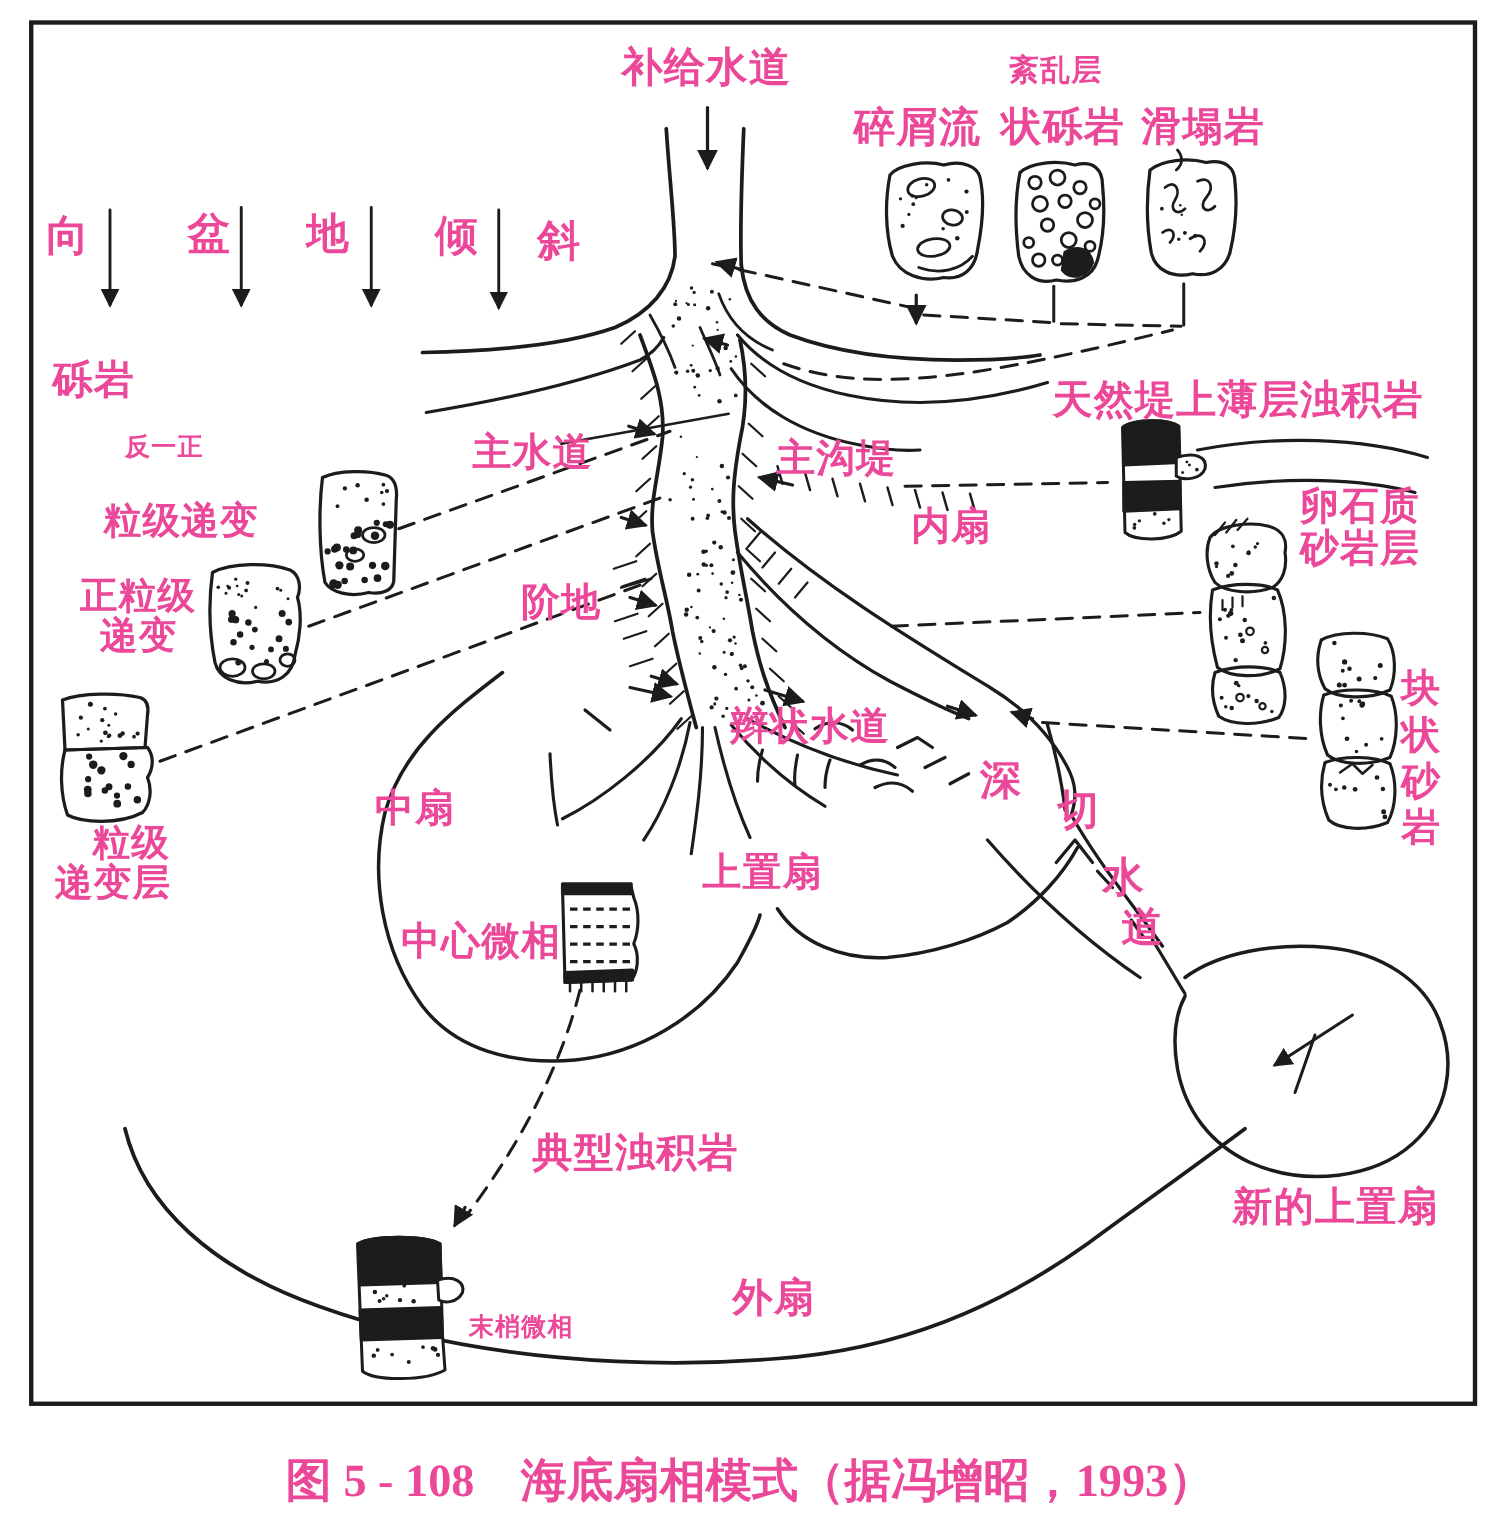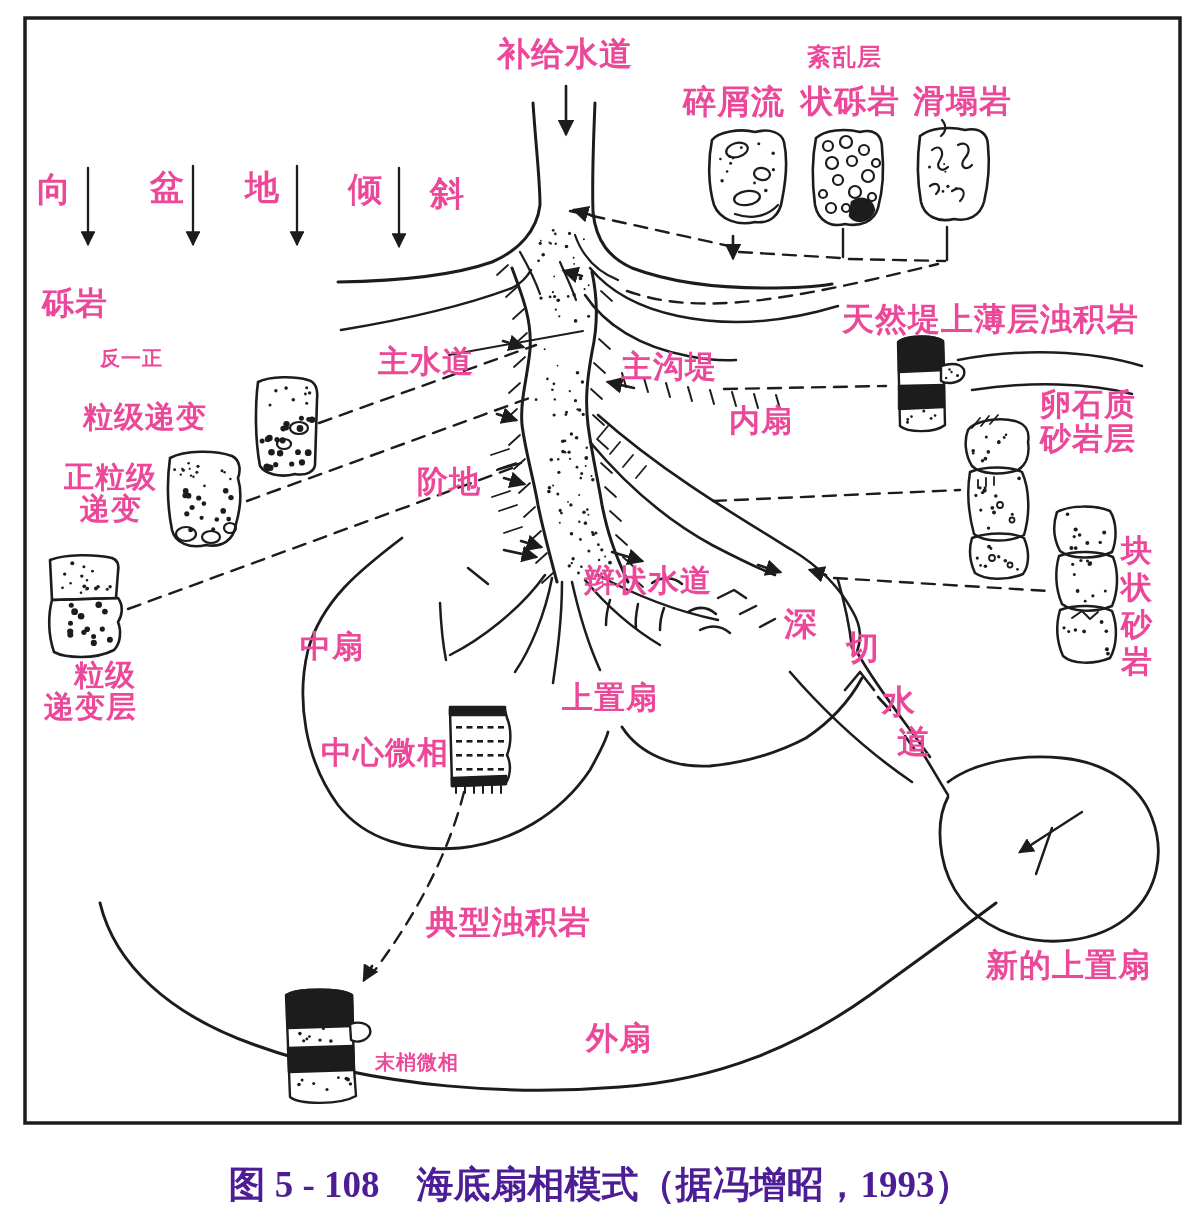--- a/index.html
+++ b/index.html
@@ -2,21 +2,21 @@
 <html><head>
 <meta charset="utf-8">
 <style>
   html,body{margin:0;padding:0;background:#ffffff;}
   .fig{position:relative;width:1200px;height:1222px;background:#ffffff;overflow:hidden;
        font-family:"Liberation Sans",sans-serif;color:#151515;}
   .fig svg{position:absolute;left:0;top:0;}
   .lb{position:absolute;white-space:nowrap;font-weight:700;color:#ec4899;
       font-family:"Liberation Sans",sans-serif;line-height:1.08;letter-spacing:1px;}
   .caption{position:absolute;left:0;top:1160px;width:1200px;text-align:center;
-      font-family:"Liberation Serif",serif;font-weight:600;font-size:37px;color:#4c1d95;}
+      font-family:"Liberation Serif",serif;font-weight:600;font-size:37px;color:#ec4899;}
 </style>
 </head>
 <body>
 
 <div class="fig">
 
 <svg id="art" width="1200" height="1222" viewBox="0 0 1200 1222">
   <defs>
     <marker id="m" viewBox="0 0 10 10" refX="8.5" refY="5" markerWidth="6.5" markerHeight="6.5" orient="auto-start-reverse">
       <path d="M0,0 L10,5 L0,10 z" fill="#1c1c1c"></path>

